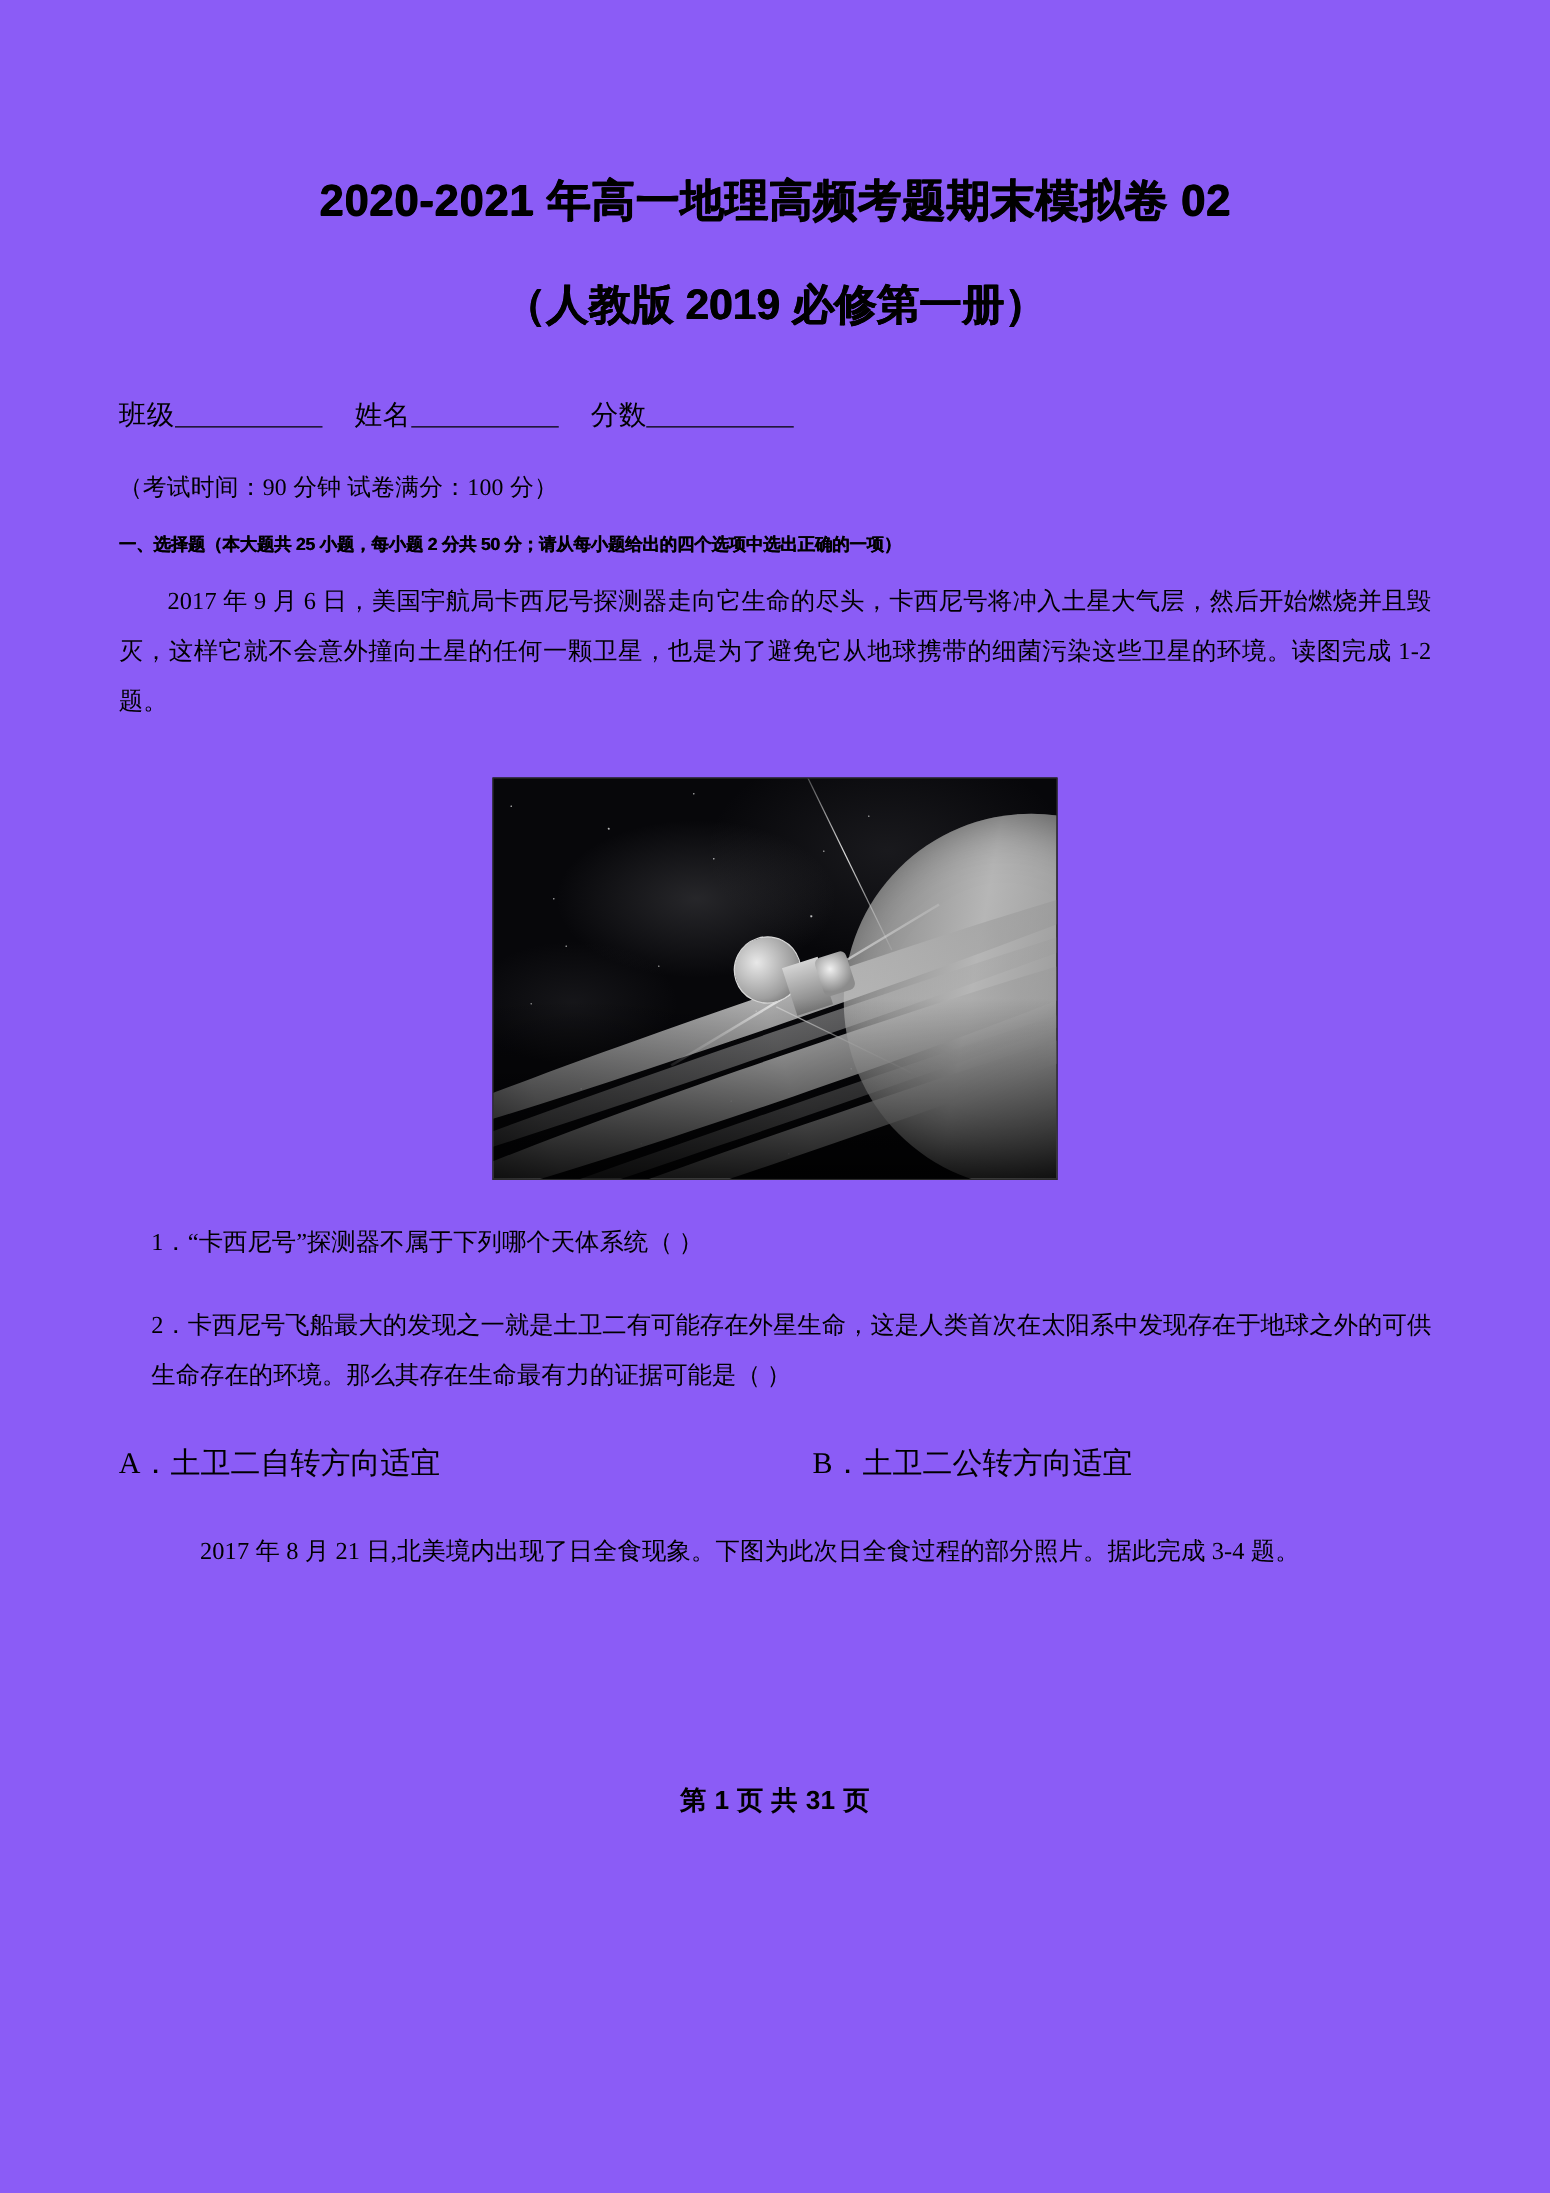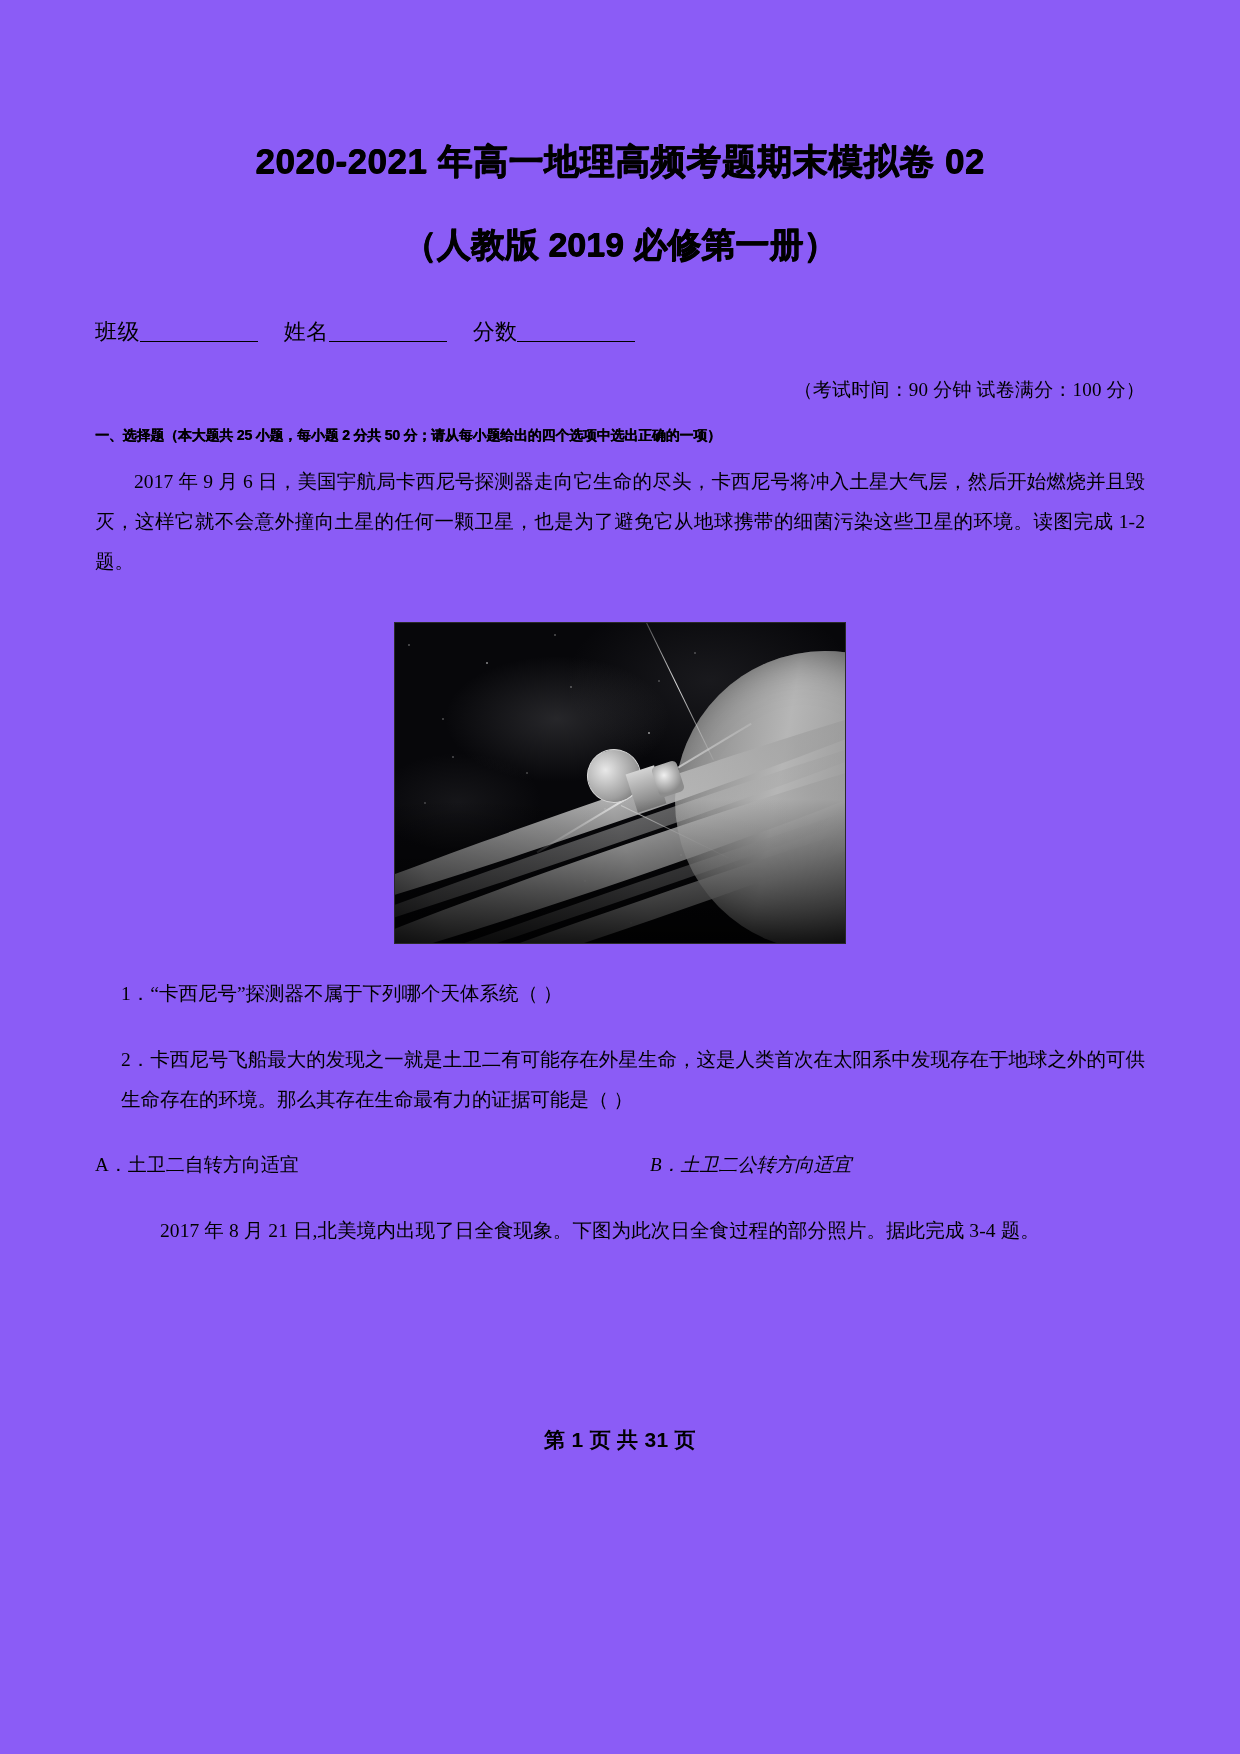--- a/index.html
+++ b/index.html
@@ -57,21 +57,21 @@
   .fillin-row .blank {
     display: inline-block;
     border-bottom: 1.6px solid #000;
     width: 118px;
     vertical-align: -3px;
     margin-right: 26px;
   }
   .fillin-row .blank.last { margin-right: 0; }
 
   .exam-info {
-    text-align: right;
+    text-align: left;
     font-size: 19px;
     margin: 0;
     padding-top: 30px;
     letter-spacing: 0.2px;
   }
 
   
   .section-heading {
     font-family: "Liberation Sans", "DejaVu Sans", sans-serif;
     font-weight: bold;
@@ -104,31 +104,31 @@
   .q-gap { padding-top: 26px; margin-left: 26px; }
 
   .options-row {
     font-size: 19.5px;
     line-height: 2.05;
     margin: 0;
     padding-top: 26px;
     white-space: pre;
   }
   .options-grid {
-    font-size: 19px;
+    font-size: 24px;
     line-height: 2.05;
     margin: 0;
     padding-top: 26px;
     display: flex;
   }
   .options-grid .opt {
     width: 50%;
     box-sizing: border-box;
   }
-  .options-grid .opt.right { padding-left: 30px; font-style: italic; }
+  .options-grid .opt.right { padding-left: 30px; }
 
   
   .figure-wrap {
     padding-top: 40px;
     text-align: center;
   }
   .figure {
     display: inline-block;
     width: 450px;
     height: 320px;

